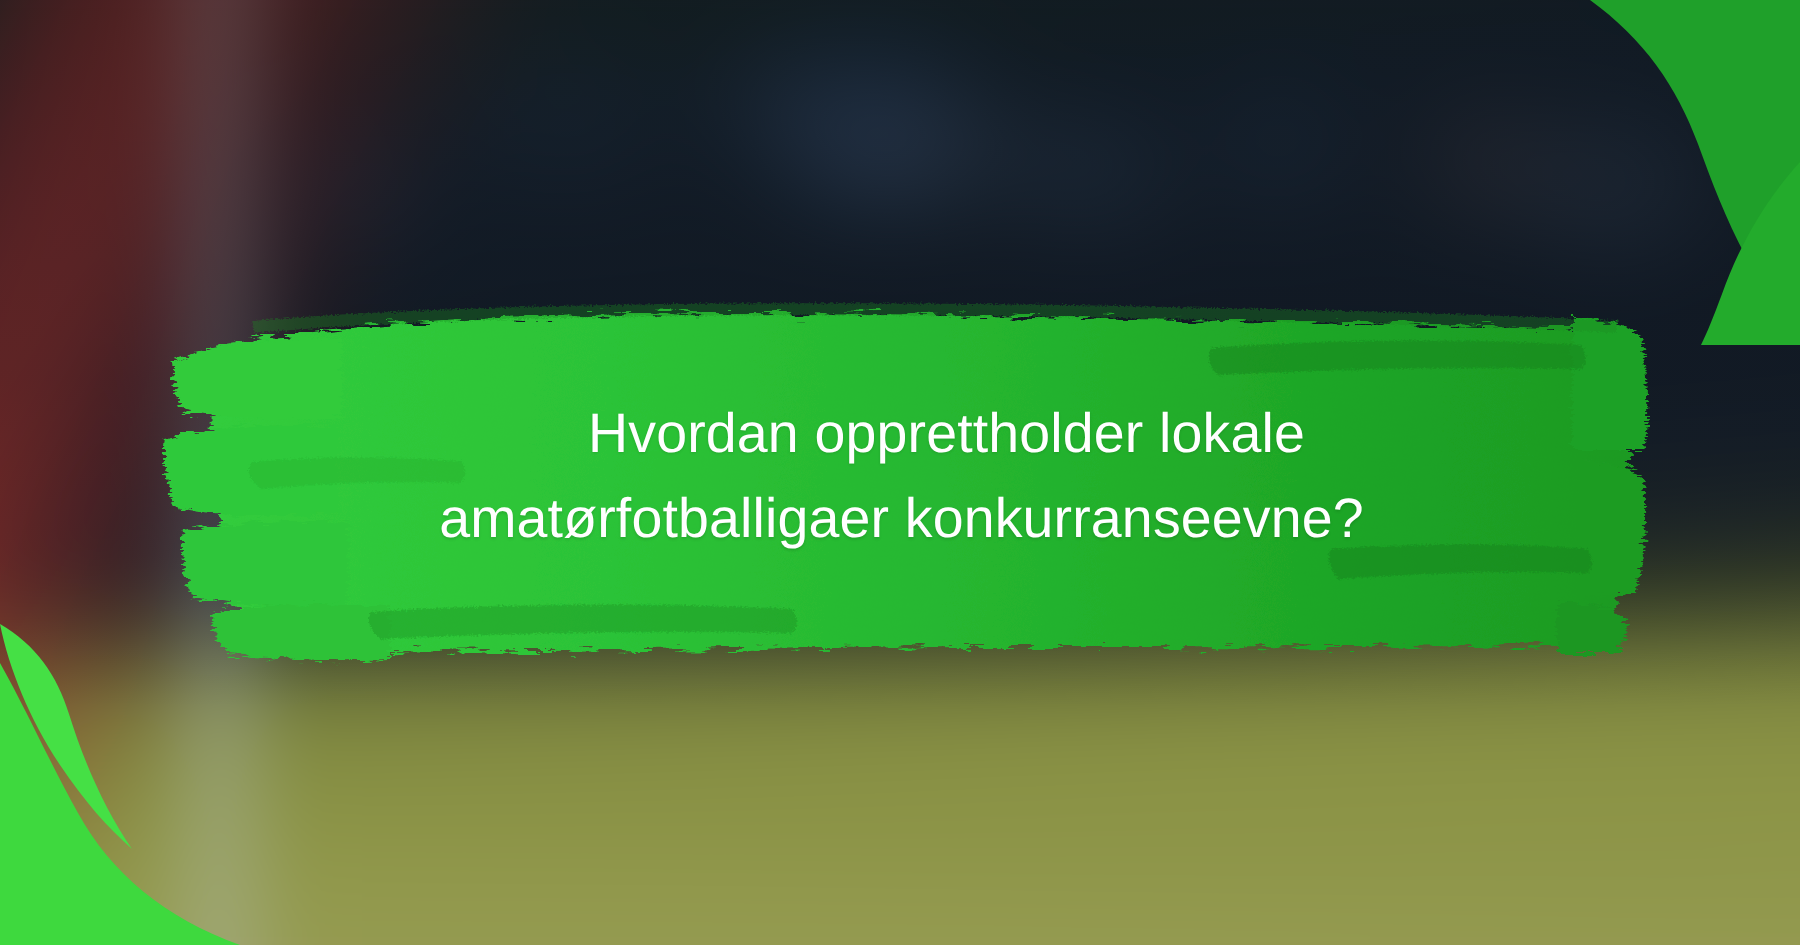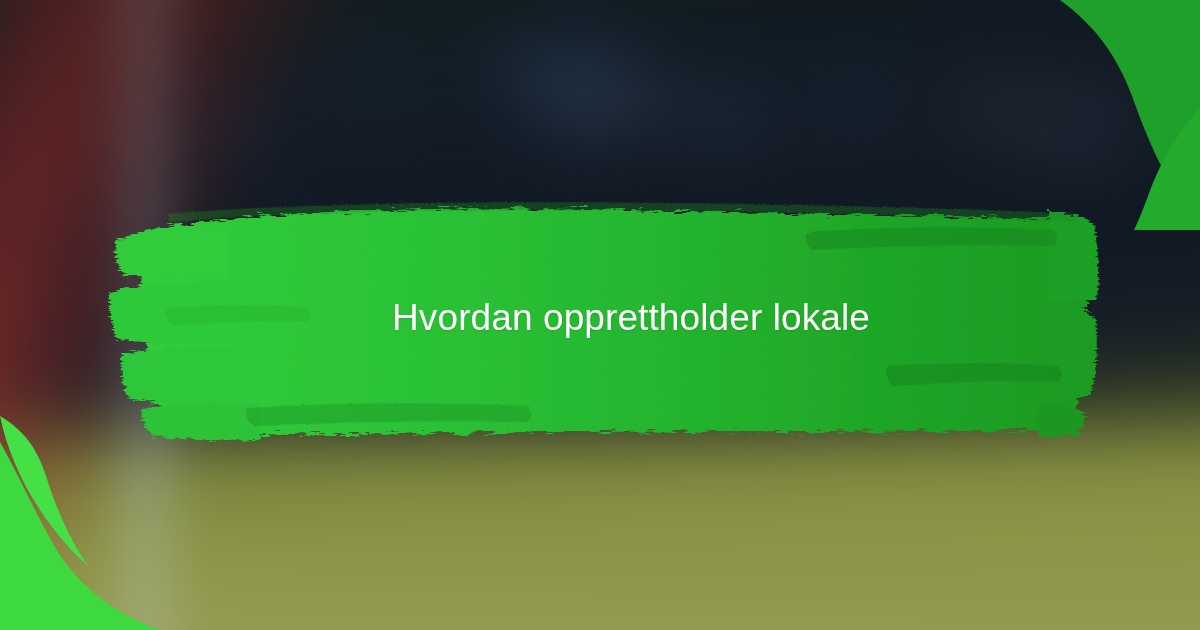--- a/index.html
+++ b/index.html
@@ -177,16 +177,17 @@
         <path d="M60,112 C110,108 160,108 200,112 C204,118 202,124 198,126 C158,124 110,126 66,130 C58,124 56,116 60,112 Z" fill="#1f9b26" opacity=".45"></path>
       </g>
 
       <g filter="url(#grain)" opacity="0.35">
         <path d="M60,18 C200,6 420,4 640,8 C790,11 900,14 970,18 L970,26 C890,22 780,19 636,16 C418,12 200,14 62,26 Z" fill="#1b8c22"></path>
       </g>
     </svg>
 
     <div class="banner-text">
       <div class="line t-line1">Hvordan opprettholder lokale</div>
+      <div class="line t-line2">amatørfotballigaer konkurranseevne?</div>
     </div>
   </div>
 
 </div>
 
 </body></html>

